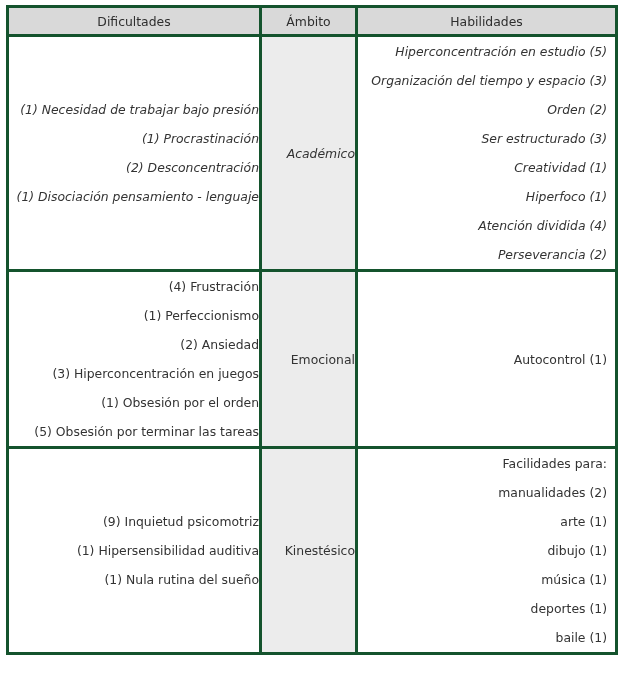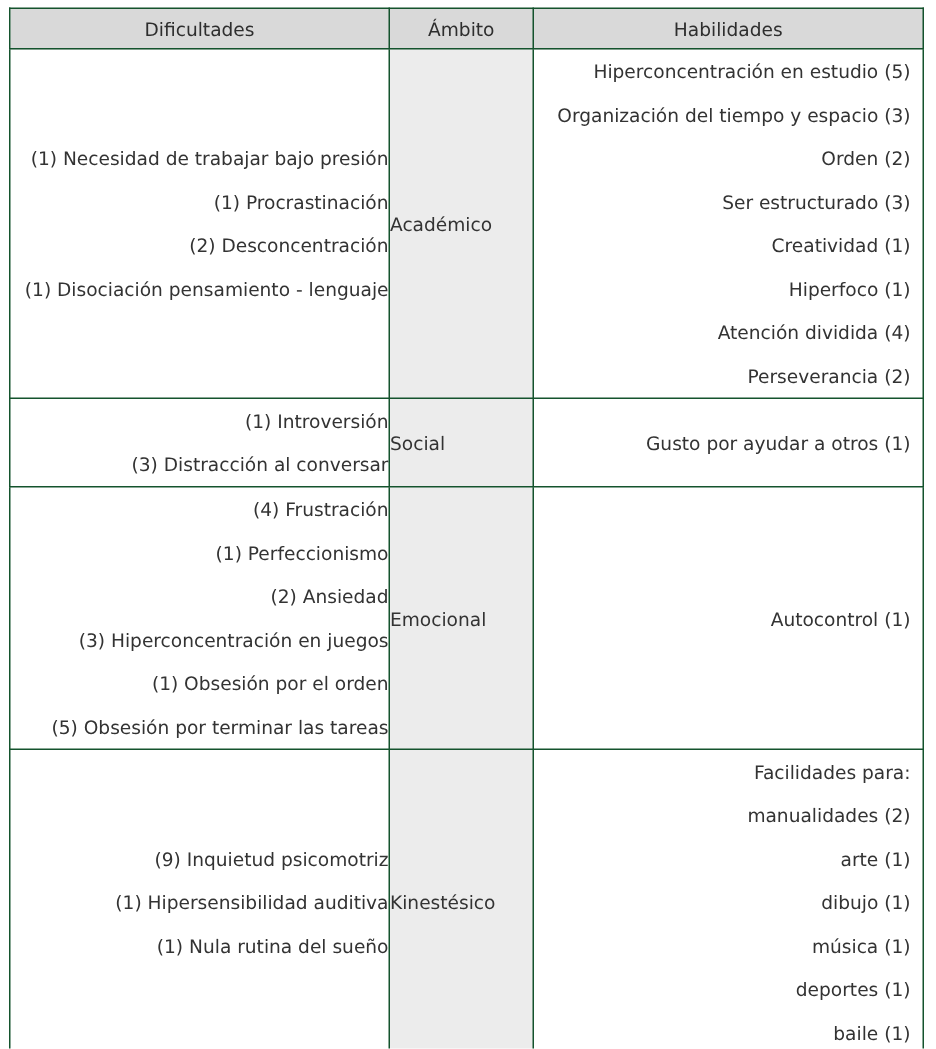--- a/index.html
+++ b/index.html
@@ -4,31 +4,31 @@
 <style>
   html, body { margin: 0; padding: 0; background: #ffffff; }
   body { width: 624px; height: 699px; position: relative; overflow: hidden;
          font-family: "DejaVu Sans", sans-serif; color: #333333; }
   table.grid {
     position: absolute; left: 6px; top: 5px;
     width: 609px; border-collapse: collapse; table-layout: fixed;
     font-size: 12.4px;
   }
   table.grid td, table.grid th {
-    border: 1px solid #14532d; padding: 0; vertical-align: middle;
+    border: 3px solid #14532d; padding: 0; vertical-align: middle;
   }
   th { background: #d9d9d9; font-weight: normal; height: 26px; text-align: center; color: #2e2e2e; }
   col.c1 { width: 253px; } col.c2 { width: 96px; } col.c3 { width: 260px; }
-  td.amb { background: #ececec; text-align: left; }
+  td.amb { background: #ececec; text-align: right; }
   td.dif { text-align: right; }
   td.hab { text-align: right; }
   .line { height: 29px; line-height: 29px; white-space: nowrap; }
   td.dif .line { padding-left: 6px; }
   td.hab .line { padding-right: 8px; }
-  tr.r-acad td { height: 228px; }
+  tr.r-acad td { height: 228px; font-style: italic; }
   tr.r-soc td { height: 56px; }
   tr.r-emo td { height: 171px; }
   tr.r-kin td { height: 200px; }
 </style>
 </head>
 <body>
 
 <table class="grid">
   <colgroup>
       <col class="c1">
@@ -57,30 +57,20 @@
         <div class="line">Organización del tiempo y espacio (3)</div>
         <div class="line">Orden (2)</div>
         <div class="line">Ser estructurado (3)</div>
         <div class="line">Creatividad (1)</div>
         <div class="line">Hiperfoco (1)</div>
         <div class="line">Atención dividida (4)</div>
         <div class="line">Perseverancia (2)</div>
       </td>
     </tr>
 
-    <tr class="r-soc">
-      <td class="dif">
-        <div class="line">(1) Introversión</div>
-        <div class="line">(3) Distracción al conversar</div>
-      </td>
-      <td class="amb">Social</td>
-      <td class="hab">
-        <div class="line">Gusto por ayudar a otros (1)</div>
-      </td>
-    </tr>
 
     <tr class="r-emo">
       <td class="dif">
         <div class="line">(4) Frustración</div>
         <div class="line">(1) Perfeccionismo</div>
         <div class="line">(2) Ansiedad</div>
         <div class="line">(3) Hiperconcentración en juegos</div>
         <div class="line">(1) Obsesión por el orden</div>
         <div class="line">(5) Obsesión por terminar las tareas</div>
       </td>

